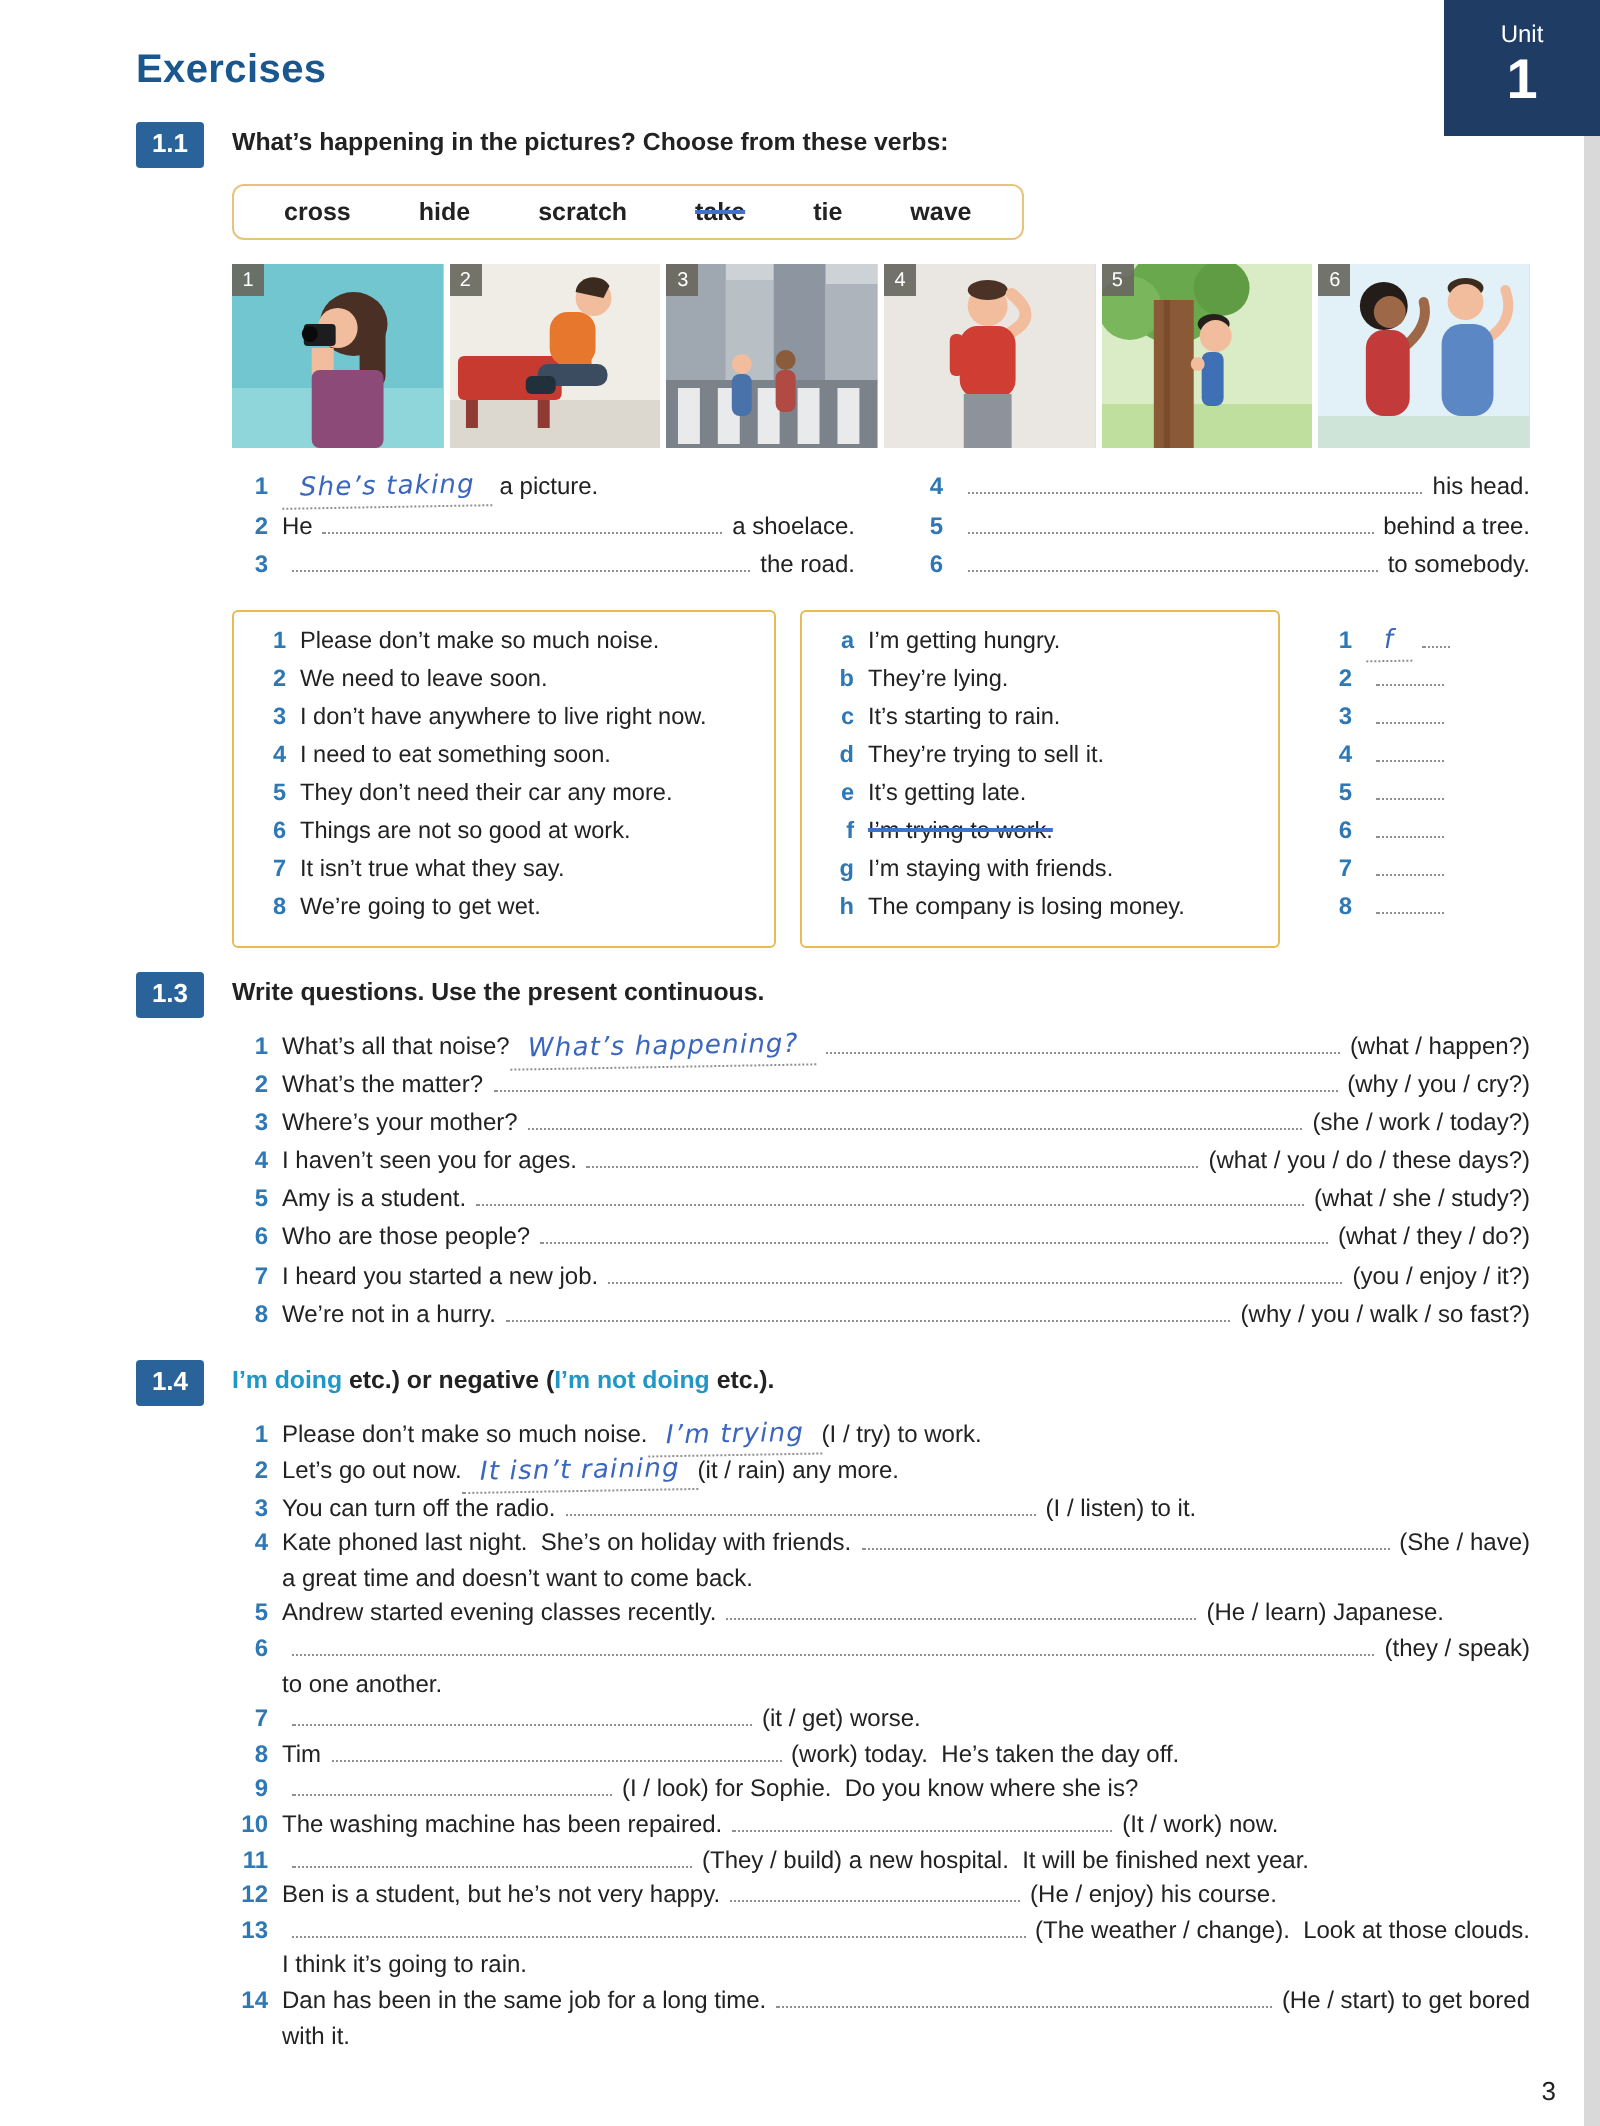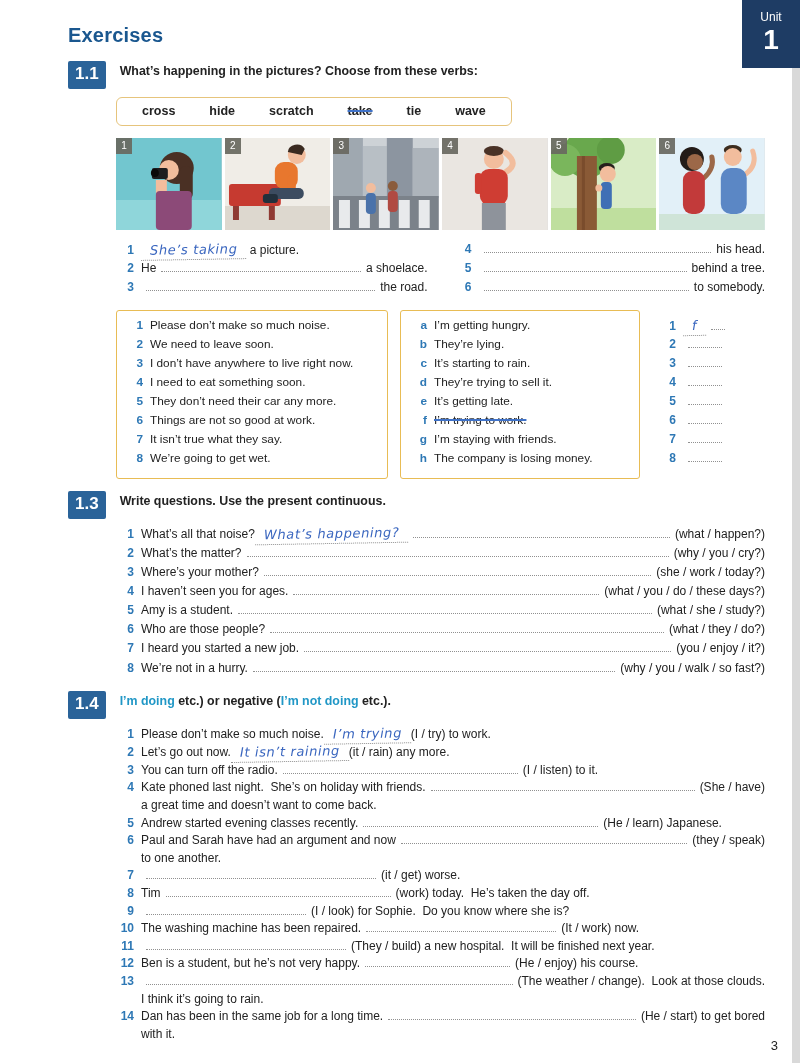--- a/index.html
+++ b/index.html
@@ -14,33 +14,33 @@
   }
   *{box-sizing:border-box;}
   html,body{margin:0;padding:0;}
   body{
     width:800px;height:1063px;overflow:hidden;position:relative;
     background:#ffffff;color:#222;
     font-family:"Liberation Sans",sans-serif;font-size:12px;line-height:1.35;
   }
   .right-strip{position:absolute;right:0;top:68px;bottom:0;width:8px;background:#d9d9d9;}
   .unit-box{
-    position:absolute;top:0;right:0;width:58px;height:68px;
+    position:absolute;top:0;right:0;width:78px;height:68px;
     background:var(--navy);color:#fff;text-align:center;
   }
   .unit-word{font-size:12px;margin-top:9px;}
   .unit-num{font-size:28px;font-weight:700;line-height:1;margin-top:1px;}
   .page-title{
     margin:22px 0 4px 68px;font-size:20px;font-weight:700;color:var(--title-blue);
     letter-spacing:.2px;
   }
   .exercise{margin:12px 35px 0 68px;}
   .ex-header{display:flex;align-items:flex-start;gap:14px;margin-bottom:6px;}
   .badge{
-    flex:none;background:var(--badge-blue);color:#fff;font-weight:700;font-size:17px;
+    flex:none;background:var(--badge-blue);color:#fff;font-weight:700;font-size:13px;
     padding:2px 7px 3px;border-radius:2px;min-width:34px;text-align:center;
   }
   .ex-title{font-weight:700;font-size:12.4px;padding-top:2px;}
   .ex-title .line{display:flex;align-items:baseline;}
   .ex-title .seg-txt{font-weight:700;}
   .ex-body{margin-left:48px;}
 
   
   .line{display:flex;align-items:baseline;min-height:19.2px;}
   .line.indent{padding-left:25px;}
@@ -470,21 +470,20 @@
         <span class="seg-txt">a great time and doesn’t want to come back.</span>
       </div>
       <div class="line">
         <span class="seg-num">5</span>
         <span class="seg-txt">Andrew started evening classes recently.</span>
         <span class="seg-fdots" style="flex: 0 0 235px;"></span>
         <span class="seg-tail">(He / learn) Japanese.</span>
       </div>
       <div class="line">
         <span class="seg-num">6</span>
-        <span class="seg-txt">Paul and Sarah have had an argument and now</span>
         <span class="seg-dots"></span>
         <span class="seg-tail">(they / speak)</span>
       </div>
       <div class="line indent">
         <span class="seg-txt">to one another.</span>
       </div>
       <div class="line">
         <span class="seg-num">7</span>
         <span class="seg-fdots" style="flex: 0 0 230px;"></span>
         <span class="seg-tail">(it / get) worse.</span>

